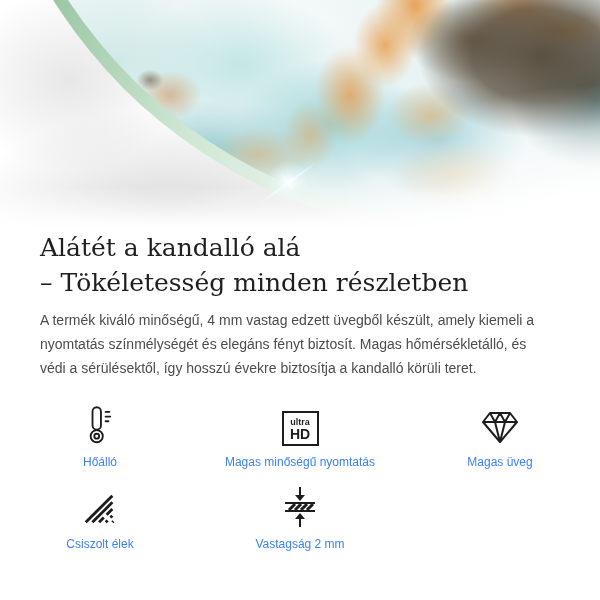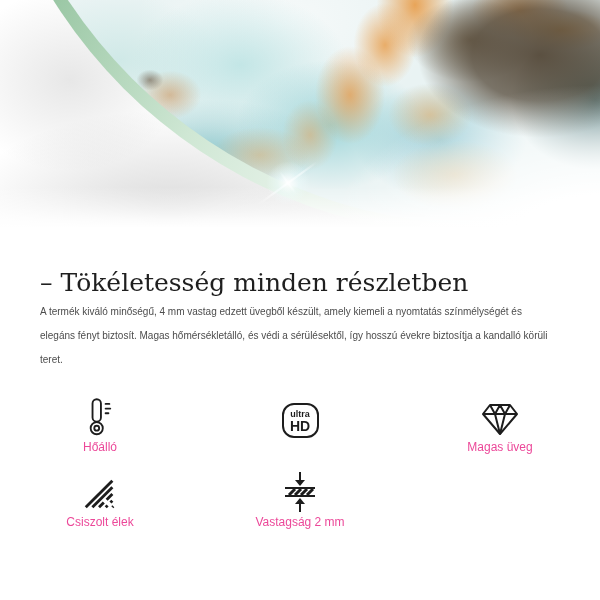--- a/index.html
+++ b/index.html
@@ -78,38 +78,38 @@
       linear-gradient(to bottom, rgba(255,255,255,0) 82%, rgba(255,255,255,.85) 96%, #ffffff 100%);
   }
 
   
   .page-title {
     margin:2px 40px 0 40px;
     font-family:"DejaVu Serif", "Liberation Serif", serif;
     font-weight:400; font-size:25px; line-height:35px; color:#1f1f1f;
   }
   .product-description {
-    margin:0 40px 0 40px; max-width:512px;
-    font-size:10px; line-height:24px; color:#4c4c4c;
+    margin:8px 40px 0 40px; max-width:512px;
+    font-size:14px; line-height:24px; color:#4c4c4c;
   }
 
   
   .features {
     display:grid; grid-template-columns:repeat(3, 1fr);
     margin-top:20px; row-gap:13px;
   }
   .feature { display:flex; flex-direction:column; align-items:center; }
   .icon-wrap { height:46px; display:flex; align-items:flex-end; justify-content:center; }
-  .feature-label { margin-top:2px; font-size:12px; line-height:14px; color:#ec4899; }
+  .feature-label { margin-top:9px; font-size:12px; line-height:14px; color:#3b82f6; }
   .icon-wrap svg { display:block; }
   .stroke { fill:none; stroke:#1d1d1d; stroke-width:2; }
   .fillme { fill:#1d1d1d; stroke:none; }
 
   .hd-box {
-    width:37px; height:35px; border:2.5px solid #1d1d1d; border-radius:12px;
+    width:37px; height:35px; border:2.5px solid #1d1d1d; border-radius:0;
     display:flex; flex-direction:column; align-items:center; justify-content:center;
     color:#1d1d1d;
   }
   .hd-top    { font-size:9px;  font-weight:700; line-height:10px; }
   .hd-bottom { font-size:14px; font-weight:700; line-height:14px;text-align:right; }
 </style>
 </head>
 <body>
 
 <div class="hero">
@@ -117,21 +117,21 @@
   <div class="disc-face"></div>
   <div class="sparkle">
     <div class="ray1"></div>
       <div class="ray2"></div>
       <div class="glow"></div>
   </div>
   <div class="hero-fade"></div>
 </div>
 
 <h1 class="page-title">
-  <br>
+  <span>Alátét a kandalló alá</span><br>
   <span>– Tökéletesség minden részletben</span>
 </h1>
 
 <p class="product-description">A termék kiváló minőségű, 4 mm vastag edzett üvegből készült, amely kiemeli a nyomtatás színmélységét és elegáns fényt biztosít. Magas hőmérsékletálló, és védi a sérülésektől, így hosszú évekre biztosítja a kandalló körüli teret.</p>
 
 <section class="features">
 
   <div class="feature">
     <div class="icon-wrap">
       <svg width="28" height="42" viewBox="0 0 30 42">
@@ -146,20 +146,21 @@
     <div class="feature-label">Hőálló</div>
   </div>
 
   <div class="feature">
     <div class="icon-wrap">
       <div class="hd-box">
         <span class="hd-top">ultra</span>
         <span class="hd-bottom">HD</span>
       </div>
     </div>
+    <div class="feature-label">Magas minőségű nyomtatás</div>
   </div>
 
 
   <div class="feature">
     <div class="icon-wrap">
       <svg width="40" height="36" viewBox="0 0 40 36">
         <path class="stroke" d="M10 3 H30 L37 12 L20 32 L3 12 Z" stroke-linejoin="round"></path>
         <path class="stroke" d="M3 12 H37"></path>
         <path class="stroke" d="M10 3 L15 12 L20 3 L25 12 L30 3" stroke-linejoin="round"></path>
         <path class="stroke" d="M15 12 L20 32 L25 12"></path>

